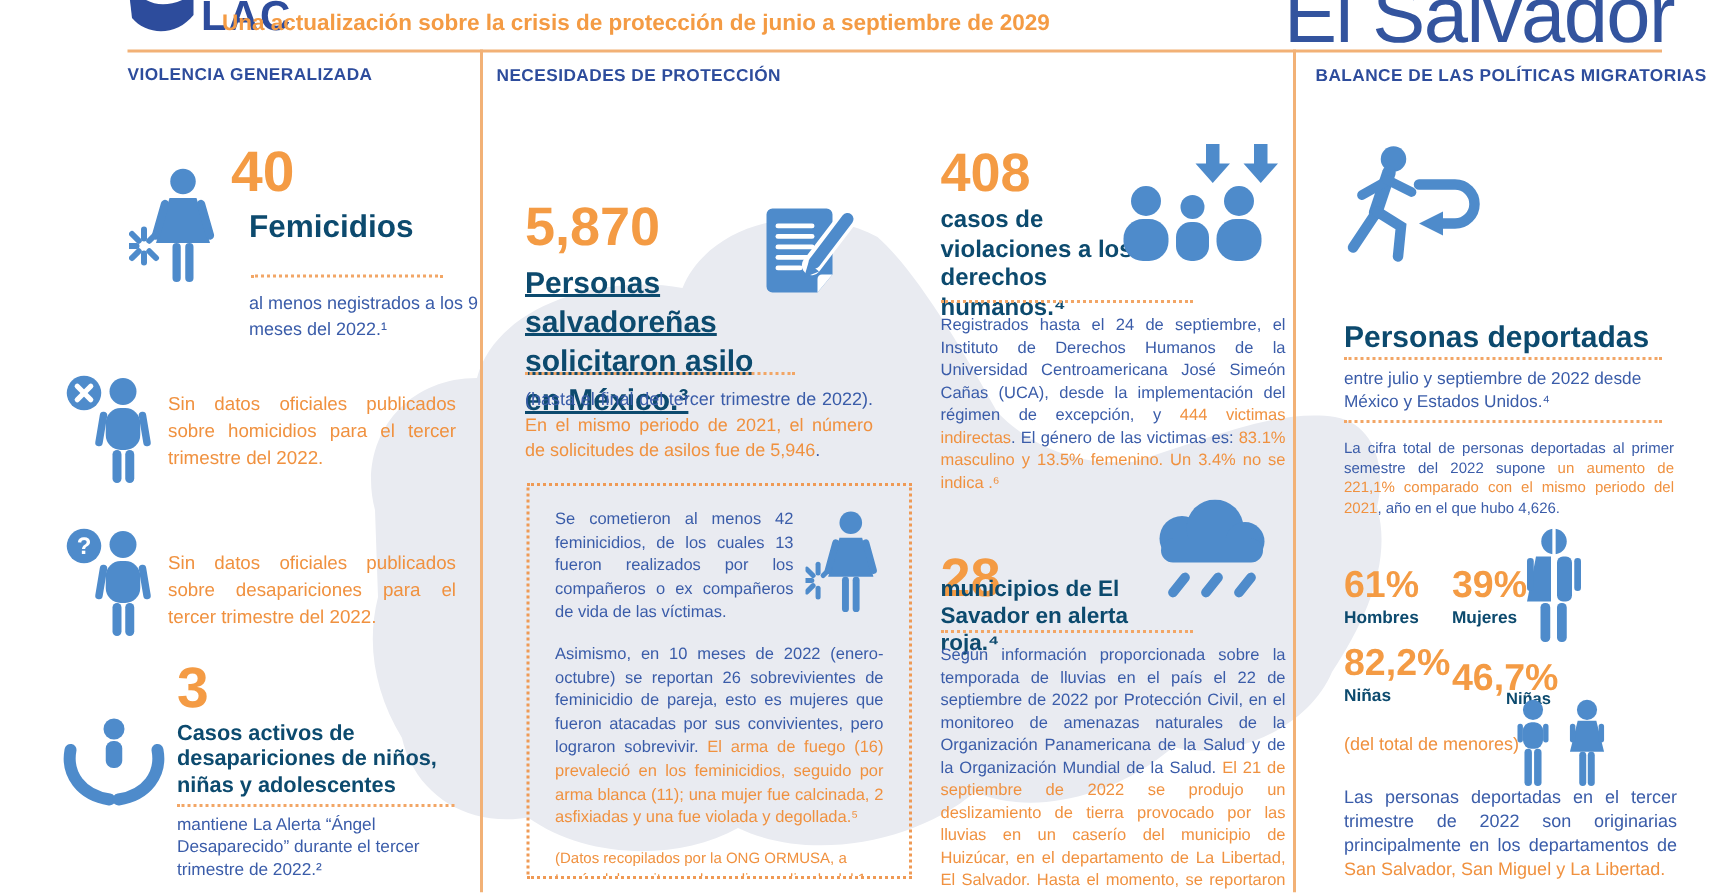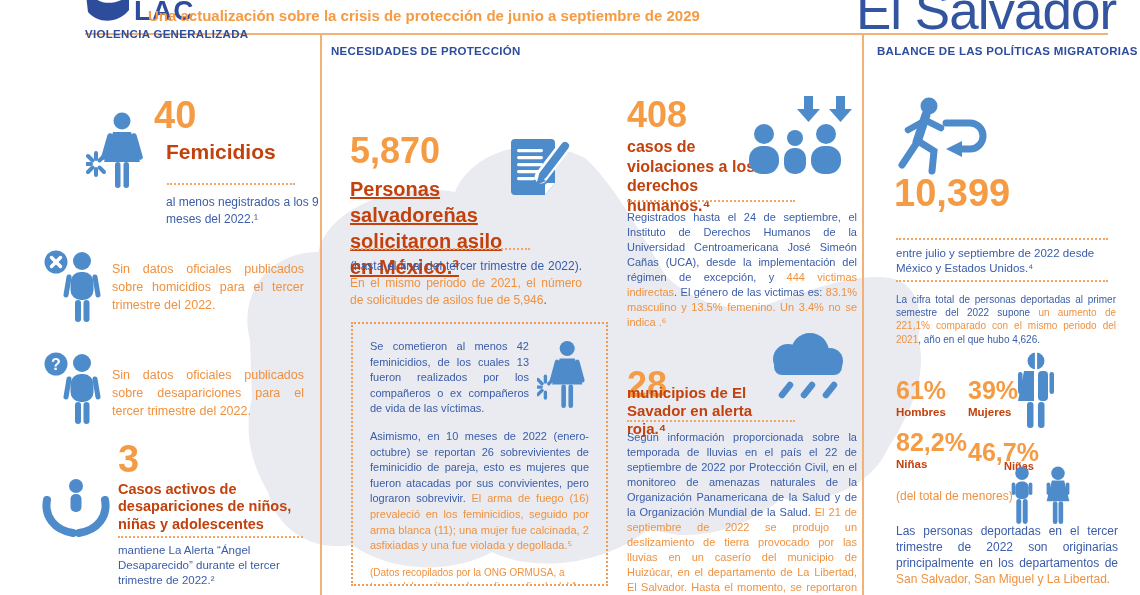--- a/index.html
+++ b/index.html
@@ -1,20 +1,20 @@
 <!DOCTYPE html>
 <html><head>
 <meta charset="utf-8">
 <style>
   html,body{margin:0;padding:0;width:1140px;height:595px;overflow:hidden;background:#fff;
     font-family:"Liberation Sans",sans-serif;}
   #stage{position:absolute;left:0;top:0;width:1140px;height:595px;overflow:hidden;}
   .abs{position:absolute;}
   .num{color:#F49B44;font-weight:bold;line-height:1;}
-  .blue-lbl{color:#c2410c;font-weight:bold;}
+  .blue-lbl{color:#0c4a6e;font-weight:bold;}
   .body-blue{color:#3A5CA9;}
   .body-orange{color:#F0913F;}
   .justify{text-align:justify;}
   .dotted{border-top:2px dotted #F2A666;height:0;}
   .col-head{font-size:11.5px;font-weight:bold;color:#2D4C9C;letter-spacing:.3px;}
   .box{border:2px dotted #EF9A55;box-sizing:border-box;padding:15px 17px;background:transparent;}
   svg{display:block;}
   .ic{fill:#4E8BCB;}
   .ic-stroke{stroke:#4E8BCB;fill:none;stroke-linecap:round;}
   p{margin:0;}
@@ -37,21 +37,21 @@
     <path fill="#FFFFFF" d="M1,0 C10,18 26,22 45,10 L45,0 Z"></path>
     <path fill="#2D4C9C" d="M6,0 C14,10 28,12 40,4 L40,0 Z"></path>
   </svg>
   <div class="abs" style="left:134px;top:-3px;font-size:28px;line-height:28px;font-weight:bold;color:#2D4C9C;letter-spacing:1px;">LAC</div>
   <div class="abs" style="left:148px;top:7px;font-size:15px;font-weight:bold;color:#F49B44;">Una actualización sobre la crisis de protección de junio a septiembre de 2029</div>
   <div class="abs" style="left:856px;top:-20px;font-size:53px;color:#33549E;letter-spacing:-1px;white-space:nowrap;">El Salvador</div>
   <div class="abs" style="left:85px;top:33px;width:1023px;height:2px;background:#F2B176;"></div>
   <div class="abs" style="left:320px;top:33px;width:2px;height:562px;background:#F2B176;"></div>
   <div class="abs" style="left:862px;top:33px;width:2px;height:562px;background:#F2B176;"></div>
 
-  <div class="abs col-head" style="left:85px;top:28px;">VIOLENCIA GENERALIZADA</div>
+  <div class="abs col-head" style="left:85px;top:44px;">VIOLENCIA GENERALIZADA</div>
 
   <svg class="abs" style="left:86px;top:112px;" width="62" height="84" viewBox="0 0 62 84">
     <g class="ic">
       <circle cx="36" cy="9" r="8.5"></circle>
       <path d="M27,20 L45,20 L54,50 L18,50 Z"></path>
       <rect x="29" y="50" width="5.5" height="26" rx="2.7"></rect>
       <rect x="37.5" y="50" width="5.5" height="26" rx="2.7"></rect>
     </g>
     <g class="ic-stroke" stroke-width="5.5">
       <path d="M24,24 L18,45"></path>
@@ -221,21 +221,21 @@
     <g class="ic-stroke">
       <path d="M38,18 L29,45" stroke-width="9"></path>
       <path d="M36,24 L20,33" stroke-width="6.5"></path>
       <path d="M37,23 L53,31" stroke-width="6.5"></path>
       <path d="M30,44 L14,68" stroke-width="7"></path>
       <path d="M30,44 L46,54 L44,74" stroke-width="7"></path>
       <path d="M58,26 H82 A13,13 0 0 1 82,52 H72" stroke-width="7"></path>
     </g>
     <polygon class="ic" points="74,44 74,60 58,52"></polygon>
   </svg>
-  <div class="abs num" style="left:894px;top:174px;font-size:38px;">10,399</div>
+  <div class="abs blue-lbl" style="left:896px;top:214px;font-size:20px;">Personas deportadas</div>
   <div class="abs dotted" style="left:896px;top:238px;width:212px;"></div>
   <div class="abs body-blue" style="left:896px;top:246px;width:218px;font-size:11.5px;line-height:1.3;">entre julio y septiembre de 2022 desde México y Estados Unidos.⁴</div>
   <div class="abs dotted" style="left:896px;top:280px;width:212px;"></div>
   <p class="abs justify" style="left:896px;top:293px;width:220px;font-size:10px;line-height:1.32;">
     <span class="body-blue">La cifra total de personas deportadas al primer semestre del 2022 supone </span><span class="body-orange">un aumento de 221,1% comparado con el mismo periodo del 2021</span><span class="body-blue">, año en el que hubo 4,626.</span>
   </p>
 
   <div class="abs num" style="left:896px;top:378px;font-size:25px;">61%</div>
   <div class="abs blue-lbl" style="left:896px;top:406px;font-size:11.5px;">Hombres</div>
   <div class="abs num" style="left:968px;top:378px;font-size:25px;">39%</div>

